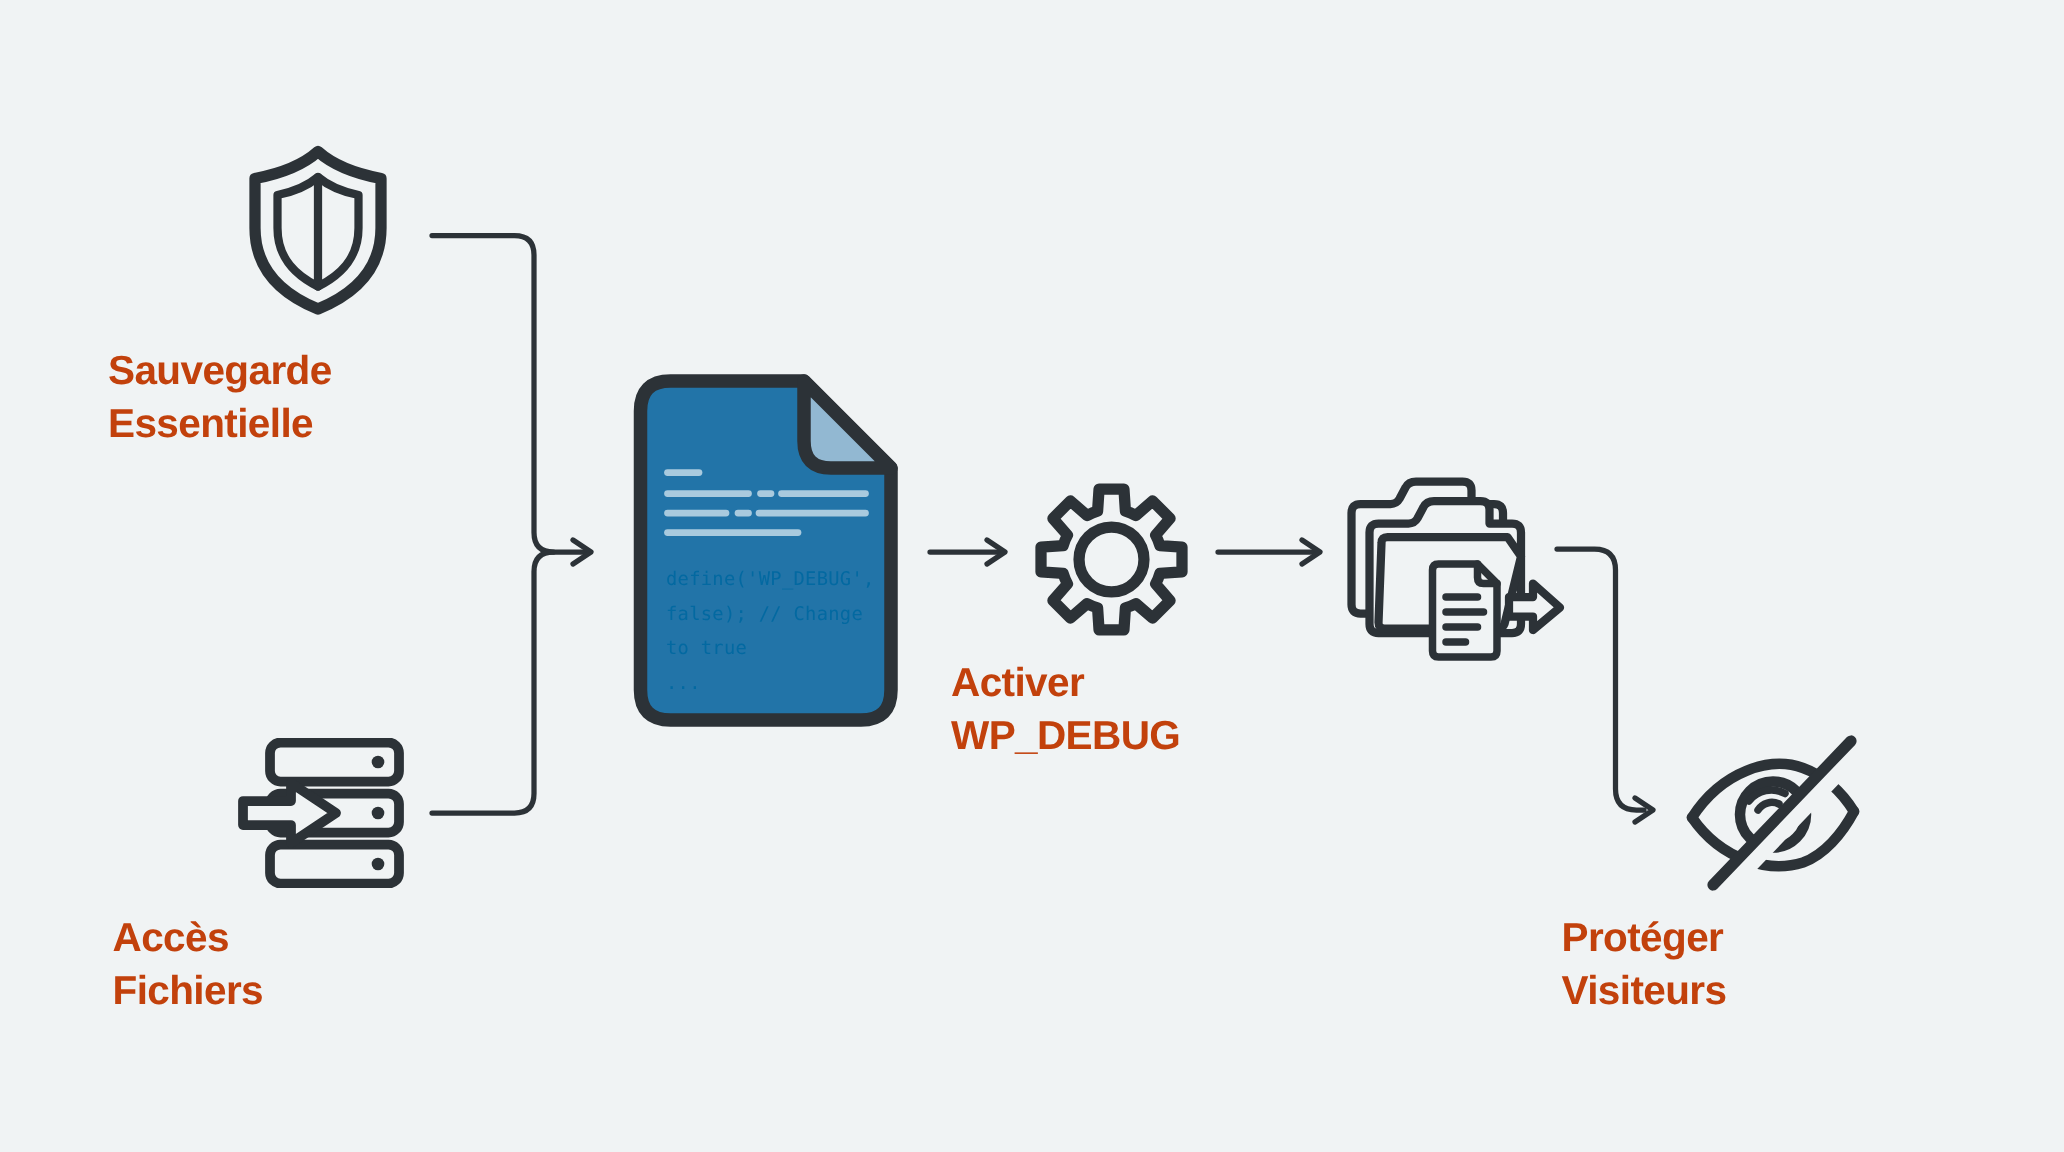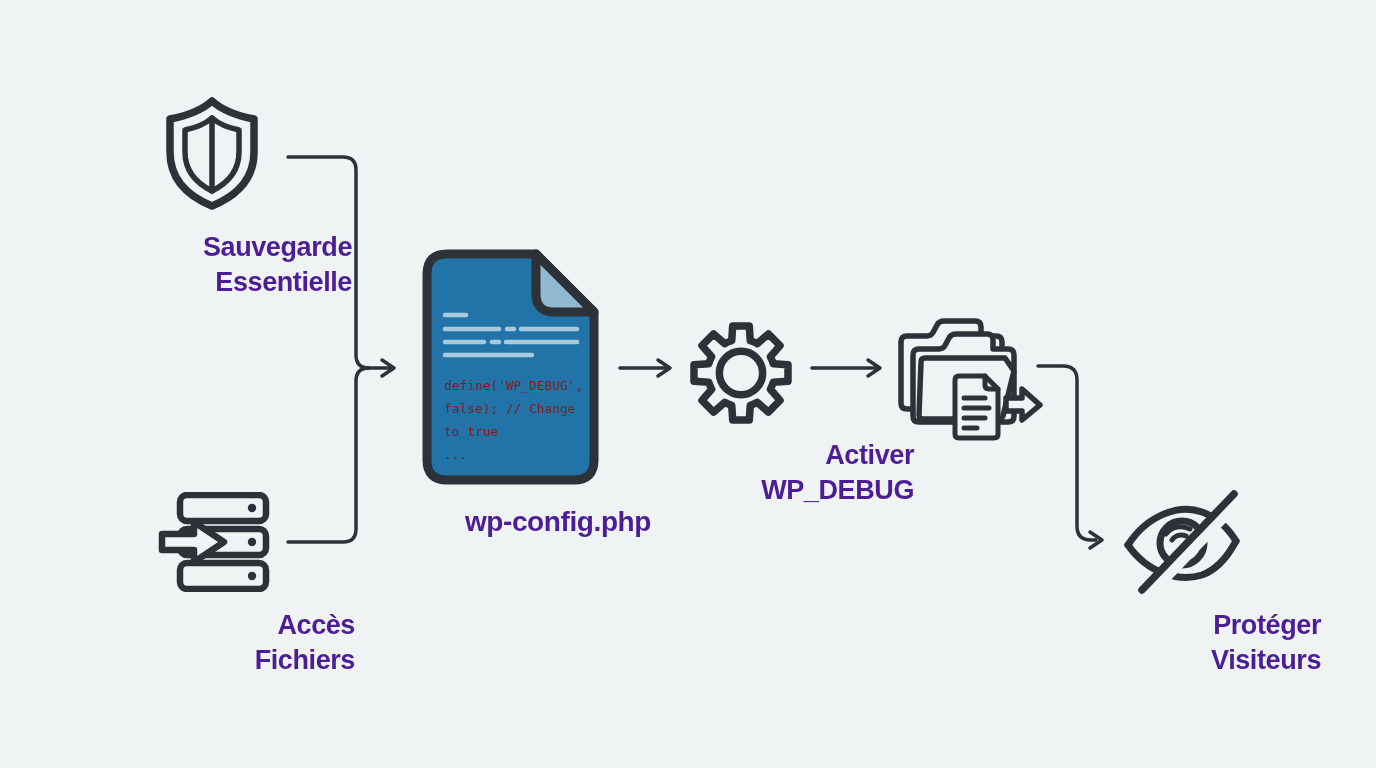--- a/index.html
+++ b/index.html
@@ -5,30 +5,30 @@
   html,body{margin:0;padding:0;}
   .canvas{
     position:relative;width:1376px;height:768px;overflow:hidden;
     background:#f0f3f4;
     font-family:"Liberation Sans",sans-serif;
   }
   svg{display:block;}
   .layer{position:absolute;left:0;top:0;}
   .node{position:absolute;}
   .label{
-    position:absolute;width:280px;text-align:right;
+    position:absolute;width:280px;text-align:left;
     font-weight:700;font-size:27px;line-height:35px;
-    letter-spacing:-0.4px;color:#4c1d95;white-space:pre-line;
+    letter-spacing:-0.4px;color:#c2410c;white-space:pre-line;
   }
   .label.big{font-size:28px;}
   .code{
     position:absolute;left:24px;top:127px;margin:0;
     font-family:"DejaVu Sans Mono",monospace;
     font-size:12.5px;line-height:23px;letter-spacing:0.2px;
-    color:#7f1d1d;white-space:pre;
+    color:#0369a1;white-space:pre;
   }
 </style>
 </head>
 <body>
 
 <div class="canvas">
 
   <svg class="layer" width="1376" height="768" viewBox="0 0 1376 768">
     <g fill="none" stroke="#2c3237" stroke-width="3.5" stroke-linecap="round" stroke-linejoin="round">
       <path d="M288 157 H343 Q356 157 356 170 V355 Q356 368 369 368 H390"></path>
@@ -82,21 +82,20 @@
         <path d="M25 82 H79 M87 82 H94 M101 82 H157"></path>
         <path d="M25 95 H64 M72 95 H79 M86 95 H157"></path>
         <path d="M25 108 H112"></path>
       </g>
     </svg>
     <pre class="code">define('WP_DEBUG',
 false); // Change
 to true
 ...</pre>
   </div>
-  <div class="label big" style="left:371px;top:504px;">wp-config.php</div>
 
   <div class="node" style="left:688px;top:320px;">
     <svg width="106" height="106" viewBox="0 0 120 120">
       <g fill="none" stroke="#2c3237" stroke-width="8.5" stroke-linejoin="round" stroke-linecap="round">
         <path d="M96.5 49.5 L113.2 50.6 L113.2 69.4 L96.5 70.5 A38 38 0 0 1 93.3 78.4 L104.2 91 L91 104.2 L78.4 93.3 A38 38 0 0 1 70.5 96.5 L69.4 113.2 L50.6 113.2 L49.5 96.5 A38 38 0 0 1 41.6 93.3 L29 104.2 L15.8 91 L26.8 78.4 A38 38 0 0 1 23.5 70.5 L6.8 69.4 L6.8 50.6 L23.5 49.5 A38 38 0 0 1 26.8 41.6 L15.8 29 L29 15.8 L41.6 26.8 A38 38 0 0 1 49.5 23.5 L50.6 6.8 L69.4 6.8 L70.5 23.5 A38 38 0 0 1 78.4 26.8 L91 15.8 L104.2 29 L93.3 41.6 A38 38 0 0 1 96.5 49.5 Z"></path>
         <circle cx="60" cy="60" r="24.5"></circle>
       </g>
     </svg>
   </div>
   <div class="label" style="left:634px;top:438px;">Activer

